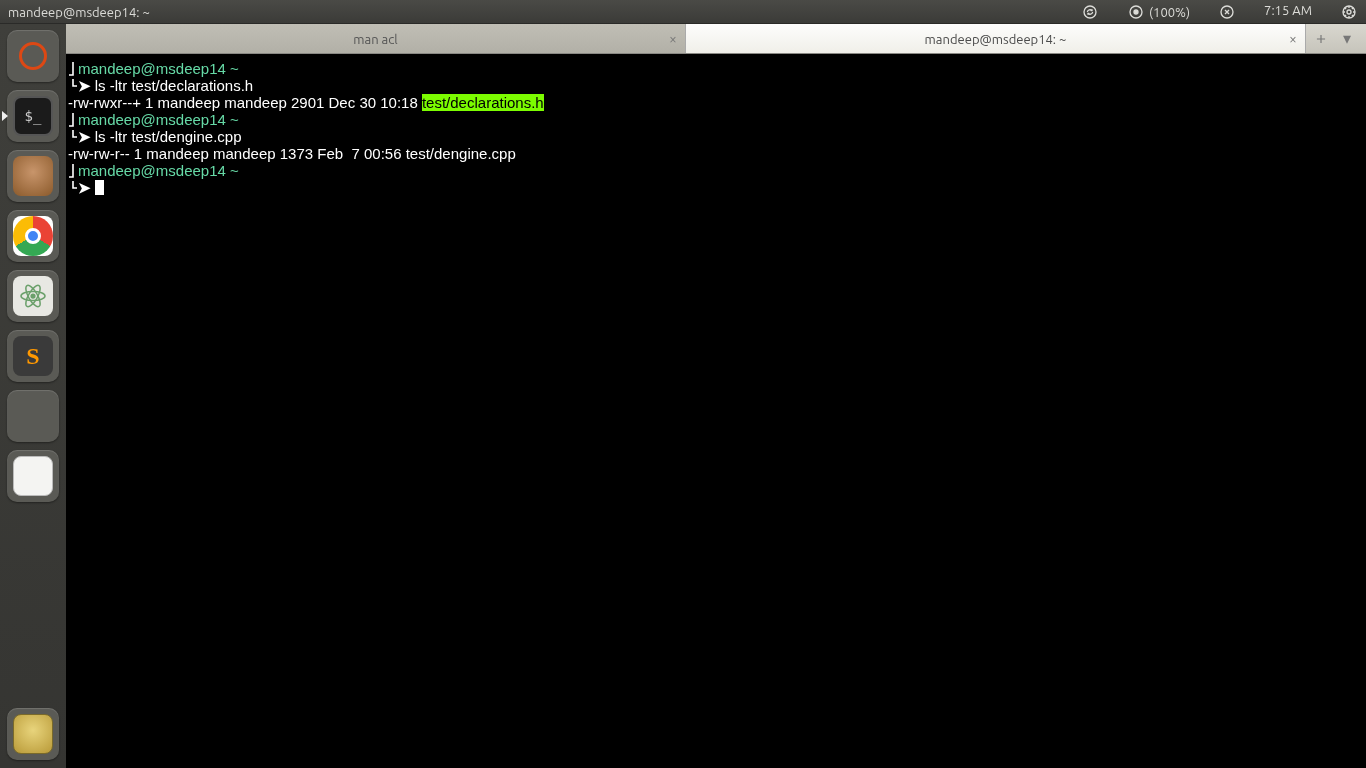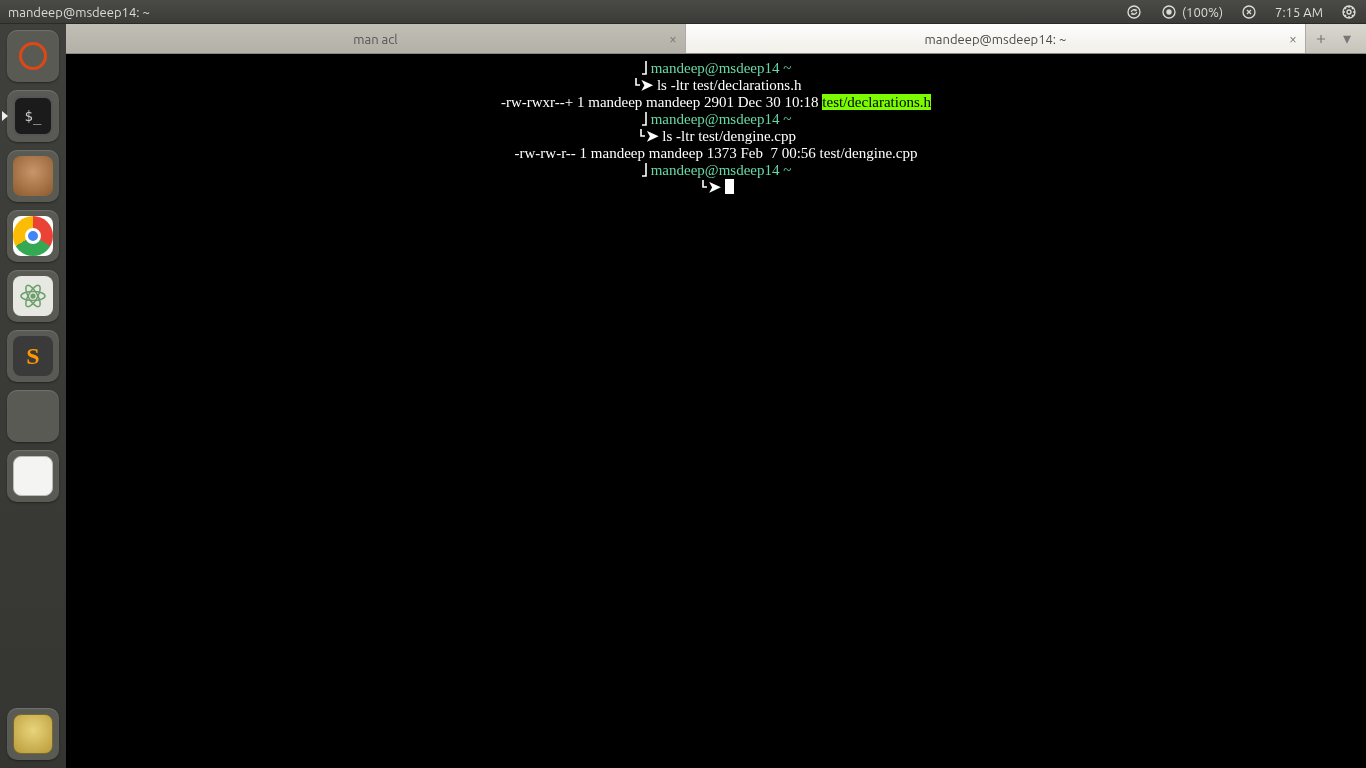--- a/index.html
+++ b/index.html
@@ -6,21 +6,21 @@
   html, body { width: 1366px; height: 768px; overflow: hidden; font-family: "Ubuntu", "DejaVu Sans", sans-serif; }
   body { background: #2c2c2c; position: relative; }
 
   
   .menubar { position: absolute; top: 0; left: 0; right: 0; height: 24px;
     background: linear-gradient(#4a4a46, #3b3b38);
     color: #dcdcd8; display: flex; align-items: center; padding: 0 8px;
     font-size: 13px; border-bottom: 1px solid #2a2a28;
   }
   .menubar .left { flex: 1; }
-  .menubar .right { display: flex; align-items: center; gap: 17px; }
+  .menubar .right { display: flex; gap: 28px; }
   .menubar .icon { display: inline-flex; align-items: center; justify-content: center; width: 18px; height: 18px; }
   .menubar svg { width: 16px; height: 16px; }
   .battery-wrap { display: flex; align-items: center; gap: 4px; }
 
   
   .launcher { position: absolute; top: 24px; left: 0; bottom: 0; width: 66px;
     background: linear-gradient(#3f3f3b, #353532);
     display: flex; flex-direction: column; align-items: center; padding-top: 6px; gap: 8px;
   }
   .launcher .litem { width: 52px; height: 52px; border-radius: 10px;
@@ -58,22 +58,22 @@
   .tabs { height: 30px; display:flex; background: linear-gradient(#d9d7cf, #c6c4bb); border-bottom: 1px solid #8a8984; text-align: right; }
   .tab { flex: 1; display:flex; align-items:center; justify-content:center; position:relative;
     font-size: 13px; color: #555; border-right: 1px solid #aaa; max-width: 620px;
     background: linear-gradient(#c0beb5, #b2b0a7);
   }
   .tab.active { background: linear-gradient(#fdfdfc, #f0efe9); color: #4a4a4a; }
   .tab .close { position:absolute; right:8px; top:50%; transform:translateY(-50%); color:#777; font-size:14px; }
   .tabs .newtab { width: 30px; display:flex; align-items:center; justify-content:center; color:#777; }
   .tabs .drop { width: 22px; display:flex; align-items:center; justify-content:center; color:#777; }
 
-  .termbody { font-family: Liberation Serif, serif; font-size: 15px;
-    line-height: 17px; color: #ffffff; padding: 6px 2px; white-space: pre; text-align: center; }
+  .termbody { font-family: Liberation Sans, sans-serif; font-size: 15px;
+    line-height: 17px; color: #ffffff; padding: 6px 2px; white-space: pre; }
   .pr-user { color: #66d9a6; }
   .pr-at   { color: #66d9a6; }
   .pr-host { color: #66d9a6; }
   .pr-path { color: #66d9a6; }
   .pr-arrow{ color: #ffffff; font-weight: bold; }
   .pr-box  { color: #ffffff; display:inline-block; }
   .pr-box svg { vertical-align: -2px; }
   .hl { background: #7cfc00; color: #000; }
   .cursor { display:inline-block; width: 9px; height: 15px; background: #fff; vertical-align: -2px; }
 </style>

